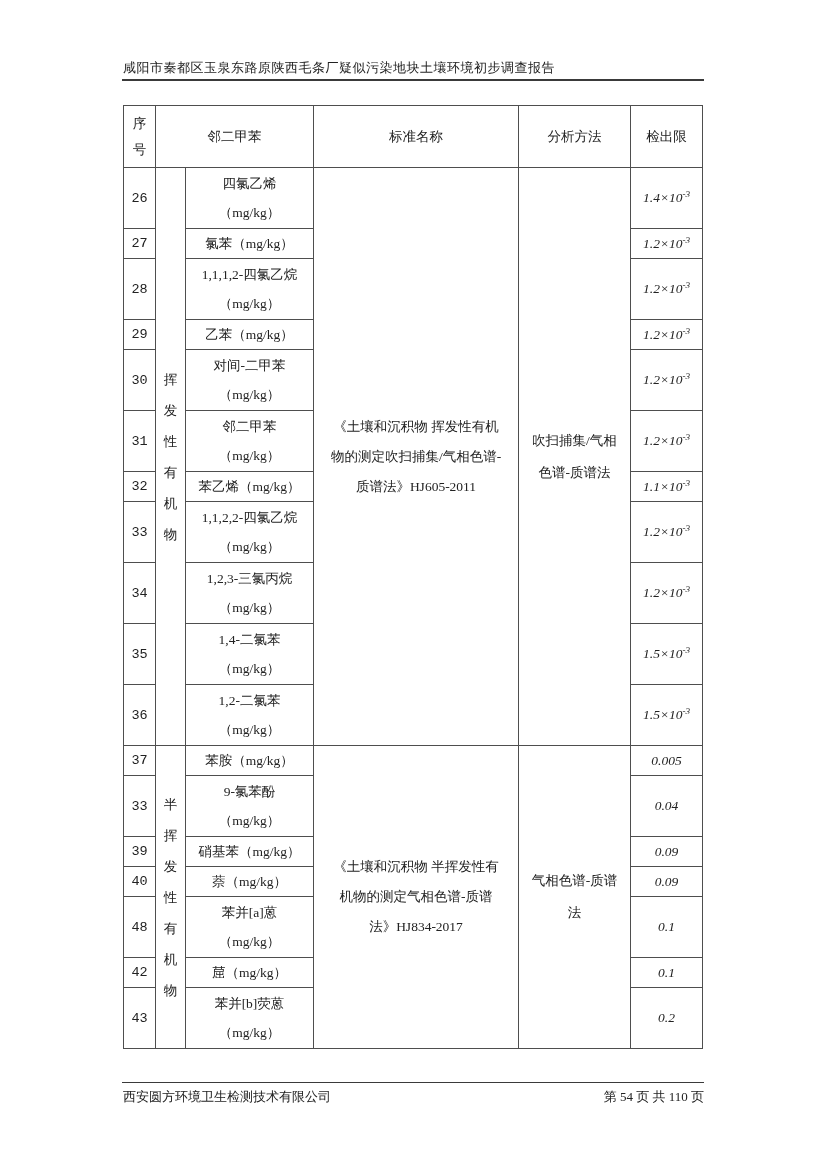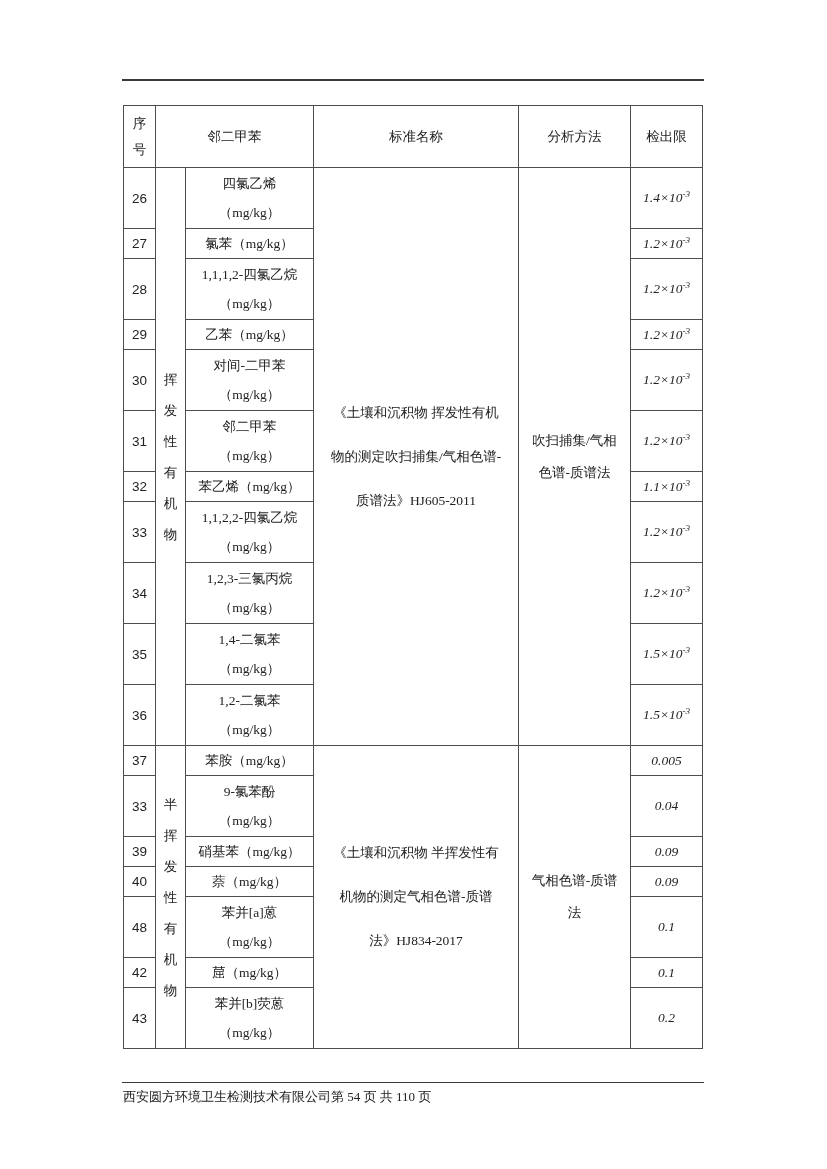--- a/index.html
+++ b/index.html
@@ -49,50 +49,52 @@
     text-align: center;
     vertical-align: middle;
     padding: 0;
     font-weight: normal;
     white-space: pre-line;
   }
   tr.hdr { height: 62px; }
   tr.h1 { height: 30px; }
   tr.h2 { height: 61px; }
   th.col-head { font-weight: bold; font-size: 13.5px; line-height: 26px; }
-  td.no-cell { font-family: Liberation Sans, sans-serif; }
+  td.no-cell { font-family: Liberation Mono, monospace; }
   td.group-cell { line-height: 31px; font-size: 13.5px; }
   td.item-cell { line-height: 29px; }
-  td.standard-cell { line-height: 44px; }
+  td.standard-cell { line-height: 30px; }
   td.method-cell { line-height: 32px; }
   td.limit-cell { line-height: 20px; font-style: italic; }
   td.limit-cell sup { font-size: 9px; line-height: 0; }
   .page-footer-rule {
     position: absolute;
     left: 122px;
     top: 1082px;
     width: 582px;
     height: 0;
     border-top: 1.5px solid #3a3a3a;
   }
   .page-footer {
     position: absolute;
     left: 123px;
     top: 1088px;
     width: 581px;
     display: flex;
+    justify-content: space-between;
     font-size: 13px;
     color: #222;
   }
 </style>
 </head>
 <body>
 
 <div class="page">
 
+  <div class="page-header">咸阳市秦都区玉泉东路原陕西毛条厂疑似污染地块土壤环境初步调查报告</div>
   <div class="page-header-rule"></div>
 
   <table class="report">
     <colgroup>
       <col style="width:32px">
         <col style="width:30px">
         <col style="width:128px">
       <col style="width:205px">
         <col style="width:112px">
         <col style="width:72px">

